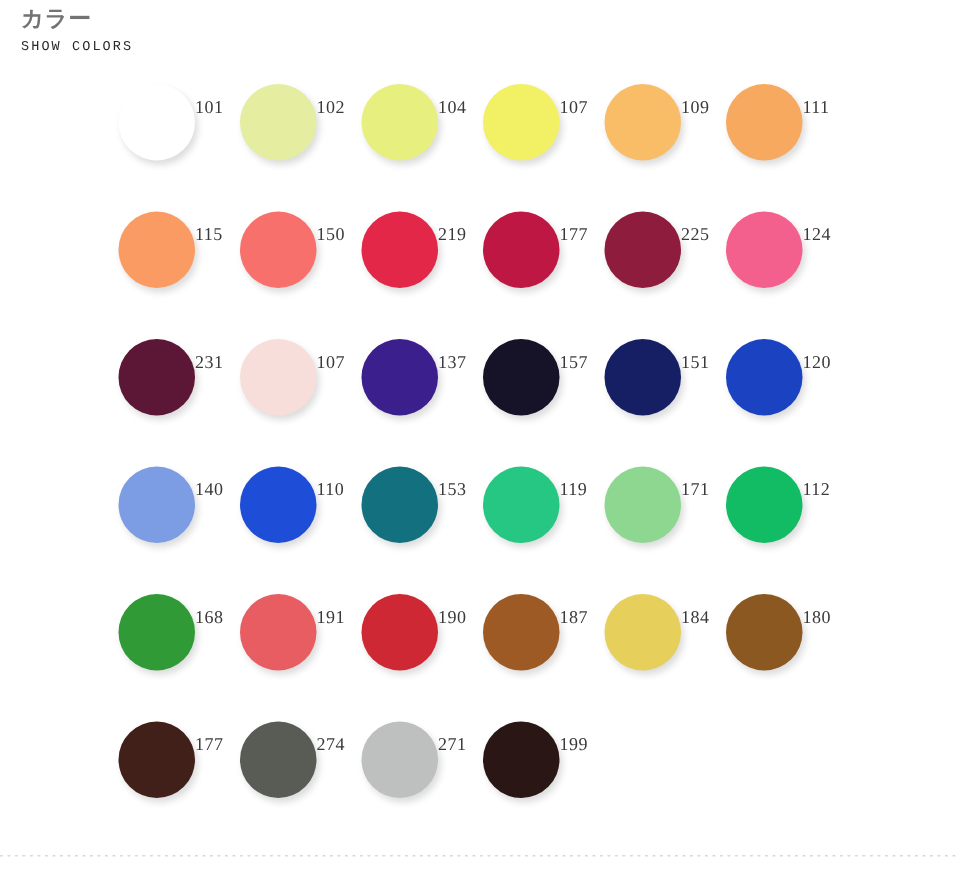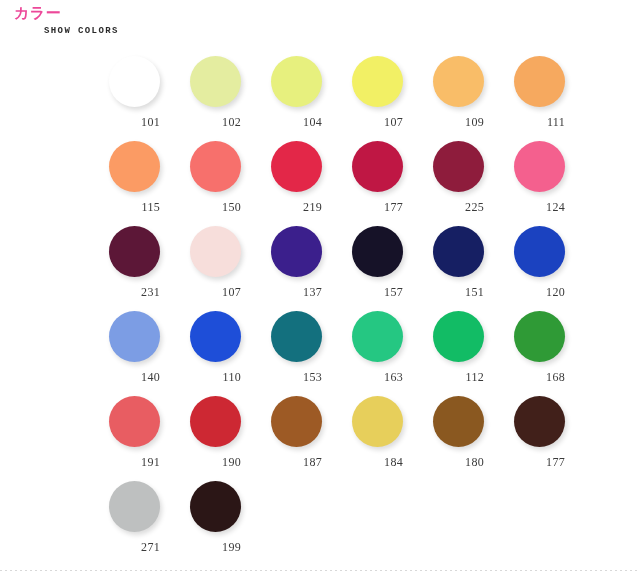--- a/index.html
+++ b/index.html
@@ -13,54 +13,53 @@
     font-family: "Liberation Sans", sans-serif;
     overflow: hidden;
     position: relative;
   }
 
   
   .header {
     padding: 5px 0 0 14px;
   }
   .header-title {
-    font-family: Liberation Serif, serif;
+    font-family: Liberation Mono, monospace;
     font-size: 15px;
     font-weight: 700;
-    color: #ec4899;
+    color: #737373;
     line-height: 17px;
     letter-spacing: 0.5px;
   }
   .header-sub {
     font-family: "Liberation Mono", "DejaVu Sans Mono", monospace;
     font-size: 9px;
-    font-weight: 700;
+    font-weight: 400;
     color: #2a2a2a;
     letter-spacing: 1.4px;
     line-height: 14px;
     margin-top: 2px;
-    margin-left: 30px;
   }
 
   
   .grid {
     position: absolute;
     top: 56px;
     left: 79px;
     width: 486px;
     display: grid;
     grid-template-columns: repeat(6, 81px);
     grid-auto-rows: 85px;
   }
   .swatch-cell {
     width: 81px;
     height: 85px;
     display: flex;
-    flex-direction: column;
-    align-items: flex-end;
+    flex-direction: row;
+    align-items: flex-start;
   }
   .swatch-dot {
     width: 51px;
     height: 51px;
     border-radius: 50%;
     box-shadow: 2px 3px 5px rgba(0,0,0,0.14);
     flex: 0 0 auto;
   }
   .swatch-label {
     margin-top: 9px;
@@ -175,21 +174,25 @@
     <div class="swatch-cell">
       <div class="swatch-dot" style="background: rgb(30, 78, 216);"></div>
       <div class="swatch-label">110</div>
     </div>
     <div class="swatch-cell">
       <div class="swatch-dot" style="background: rgb(19, 112, 126);"></div>
       <div class="swatch-label">153</div>
     </div>
     <div class="swatch-cell">
       <div class="swatch-dot" style="background: rgb(37, 199, 130);"></div>
-      <div class="swatch-label">163</div>
+      <div class="swatch-label">119</div>
+    </div>
+    <div class="swatch-cell">
+      <div class="swatch-dot" style="background: rgb(142, 215, 145);"></div>
+      <div class="swatch-label">171</div>
     </div>
     <div class="swatch-cell">
       <div class="swatch-dot" style="background: rgb(18, 188, 101);"></div>
       <div class="swatch-label">112</div>
     </div>
     <div class="swatch-cell">
       <div class="swatch-dot" style="background: rgb(47, 154, 54);"></div>
       <div class="swatch-label">168</div>
     </div>
     <div class="swatch-cell">
@@ -210,20 +213,24 @@
     </div>
     <div class="swatch-cell">
       <div class="swatch-dot" style="background: rgb(138, 88, 32);"></div>
       <div class="swatch-label">180</div>
     </div>
     <div class="swatch-cell">
       <div class="swatch-dot" style="background: rgb(65, 32, 26);"></div>
       <div class="swatch-label">177</div>
     </div>
     <div class="swatch-cell">
+      <div class="swatch-dot" style="background: rgb(89, 91, 85);"></div>
+      <div class="swatch-label">274</div>
+    </div>
+    <div class="swatch-cell">
       <div class="swatch-dot" style="background: rgb(190, 192, 192);"></div>
       <div class="swatch-label">271</div>
     </div>
     <div class="swatch-cell">
       <div class="swatch-dot" style="background: rgb(43, 22, 22);"></div>
       <div class="swatch-label">199</div>
     </div>
   </div>
 
 <div class="footer-rule"></div>

